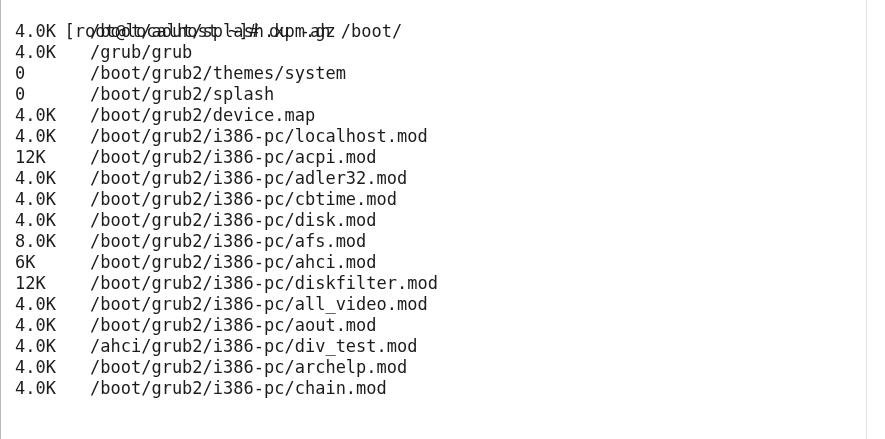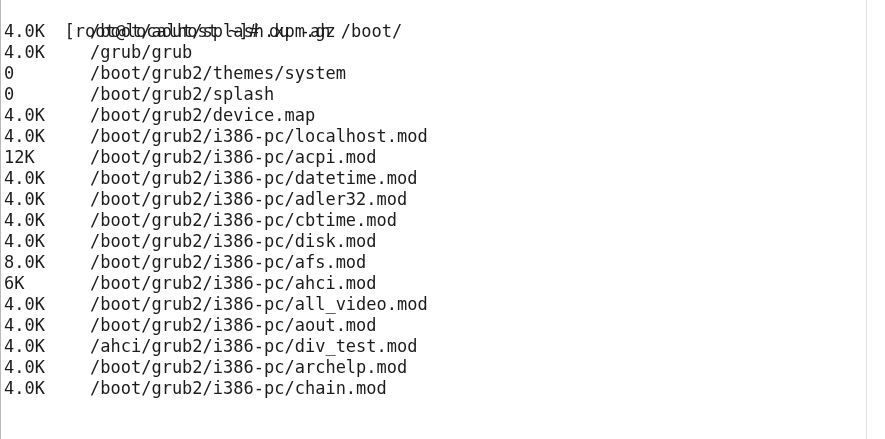--- a/index.html
+++ b/index.html
@@ -65,21 +65,21 @@
   }
 
   .prompt-line {
     padding-left: 3px;
   }
 
   
   .col-size {
     display: inline-block;
     width: 90px;
-    padding-left: 4px;
+    padding-left: 15px;
     box-sizing: border-box;
     white-space: pre;
   }
 
   .col-path {
     display: inline-block;
     white-space: pre;
   }
 </style>
 </head>
@@ -97,26 +97,26 @@
     </div>
 
     <div id="output-rows">
         <div class="line"><span class="col-size">4.0K</span><span class="col-path">/boot/aout/splash.xpm.gz</span></div>
         <div class="line"><span class="col-size">4.0K</span><span class="col-path">/grub/grub</span></div>
         <div class="line"><span class="col-size">0</span><span class="col-path">/boot/grub2/themes/system</span></div>
         <div class="line"><span class="col-size">0</span><span class="col-path">/boot/grub2/splash</span></div>
         <div class="line"><span class="col-size">4.0K</span><span class="col-path">/boot/grub2/device.map</span></div>
         <div class="line"><span class="col-size">4.0K</span><span class="col-path">/boot/grub2/i386-pc/localhost.mod</span></div>
         <div class="line"><span class="col-size">12K</span><span class="col-path">/boot/grub2/i386-pc/acpi.mod</span></div>
-        <div class="line"><span class="col-size">4.0K</span><span class="col-path">/boot/grub2/i386-pc/datetime.mod</span></div>
         <div class="line"><span class="col-size">4.0K</span><span class="col-path">/boot/grub2/i386-pc/adler32.mod</span></div>
         <div class="line"><span class="col-size">4.0K</span><span class="col-path">/boot/grub2/i386-pc/cbtime.mod</span></div>
         <div class="line"><span class="col-size">4.0K</span><span class="col-path">/boot/grub2/i386-pc/disk.mod</span></div>
         <div class="line"><span class="col-size">8.0K</span><span class="col-path">/boot/grub2/i386-pc/afs.mod</span></div>
         <div class="line"><span class="col-size">6K</span><span class="col-path">/boot/grub2/i386-pc/ahci.mod</span></div>
+        <div class="line"><span class="col-size">12K</span><span class="col-path">/boot/grub2/i386-pc/diskfilter.mod</span></div>
         <div class="line"><span class="col-size">4.0K</span><span class="col-path">/boot/grub2/i386-pc/all_video.mod</span></div>
         <div class="line"><span class="col-size">4.0K</span><span class="col-path">/boot/grub2/i386-pc/aout.mod</span></div>
         <div class="line"><span class="col-size">4.0K</span><span class="col-path">/ahci/grub2/i386-pc/div_test.mod</span></div>
         <div class="line"><span class="col-size">4.0K</span><span class="col-path">/boot/grub2/i386-pc/archelp.mod</span></div>
         <div class="line"><span class="col-size">4.0K</span><span class="col-path">/boot/grub2/i386-pc/chain.mod</span></div>
       </div>
 
   </div>
 </div>
 

